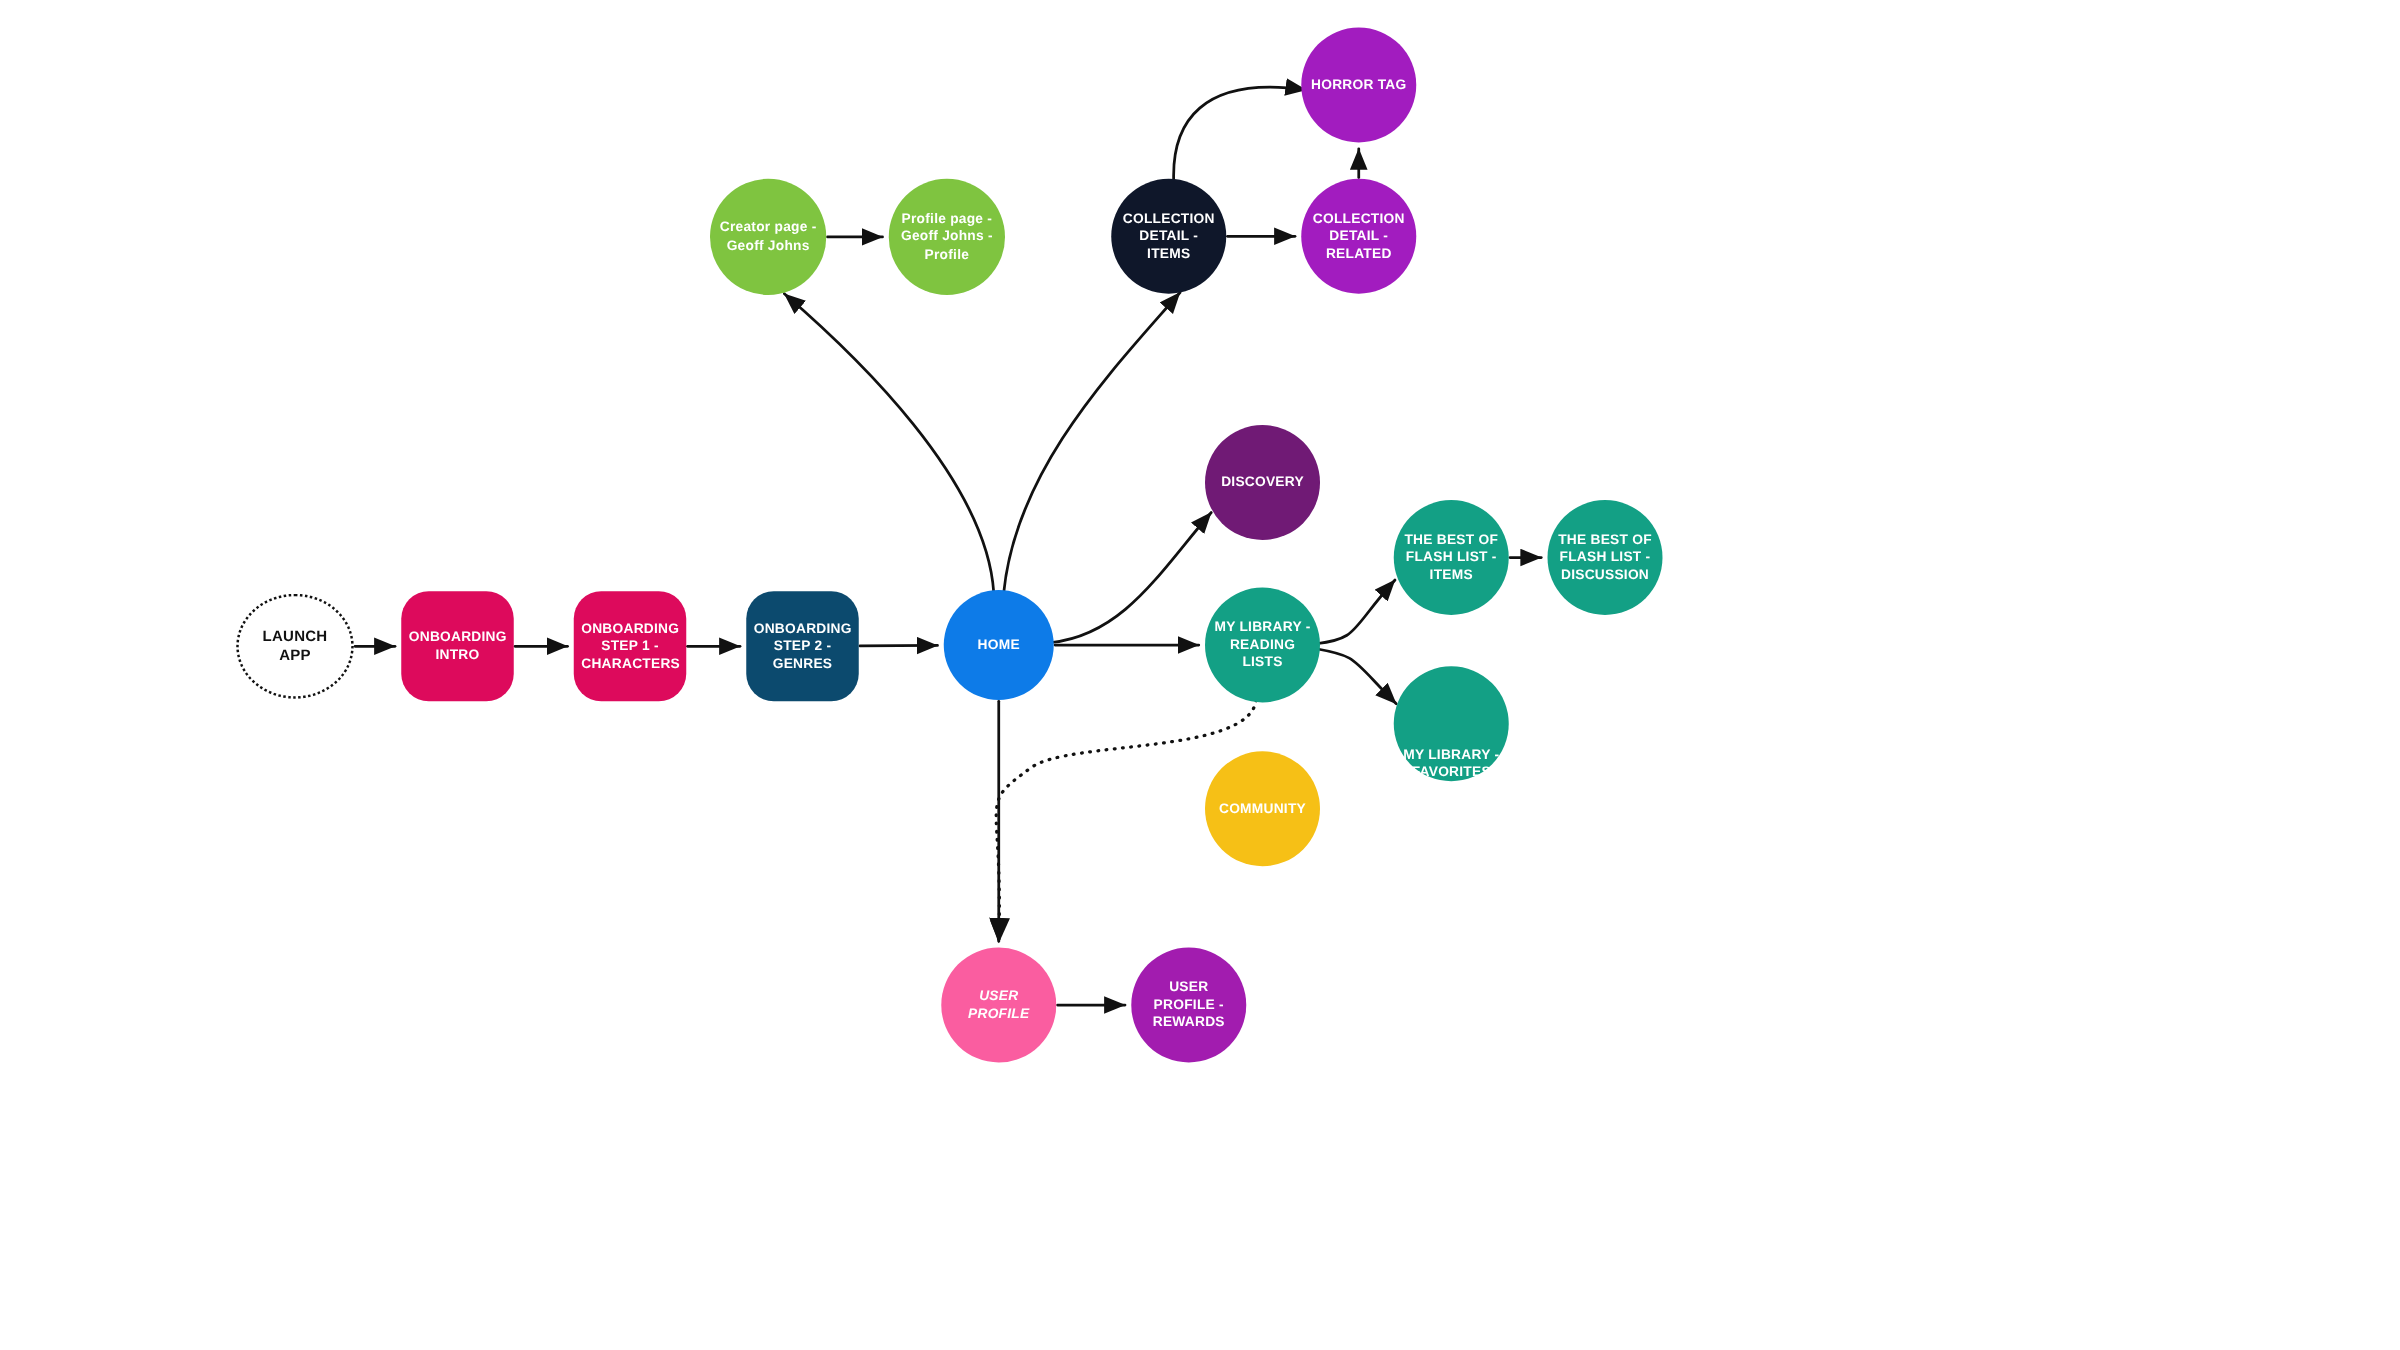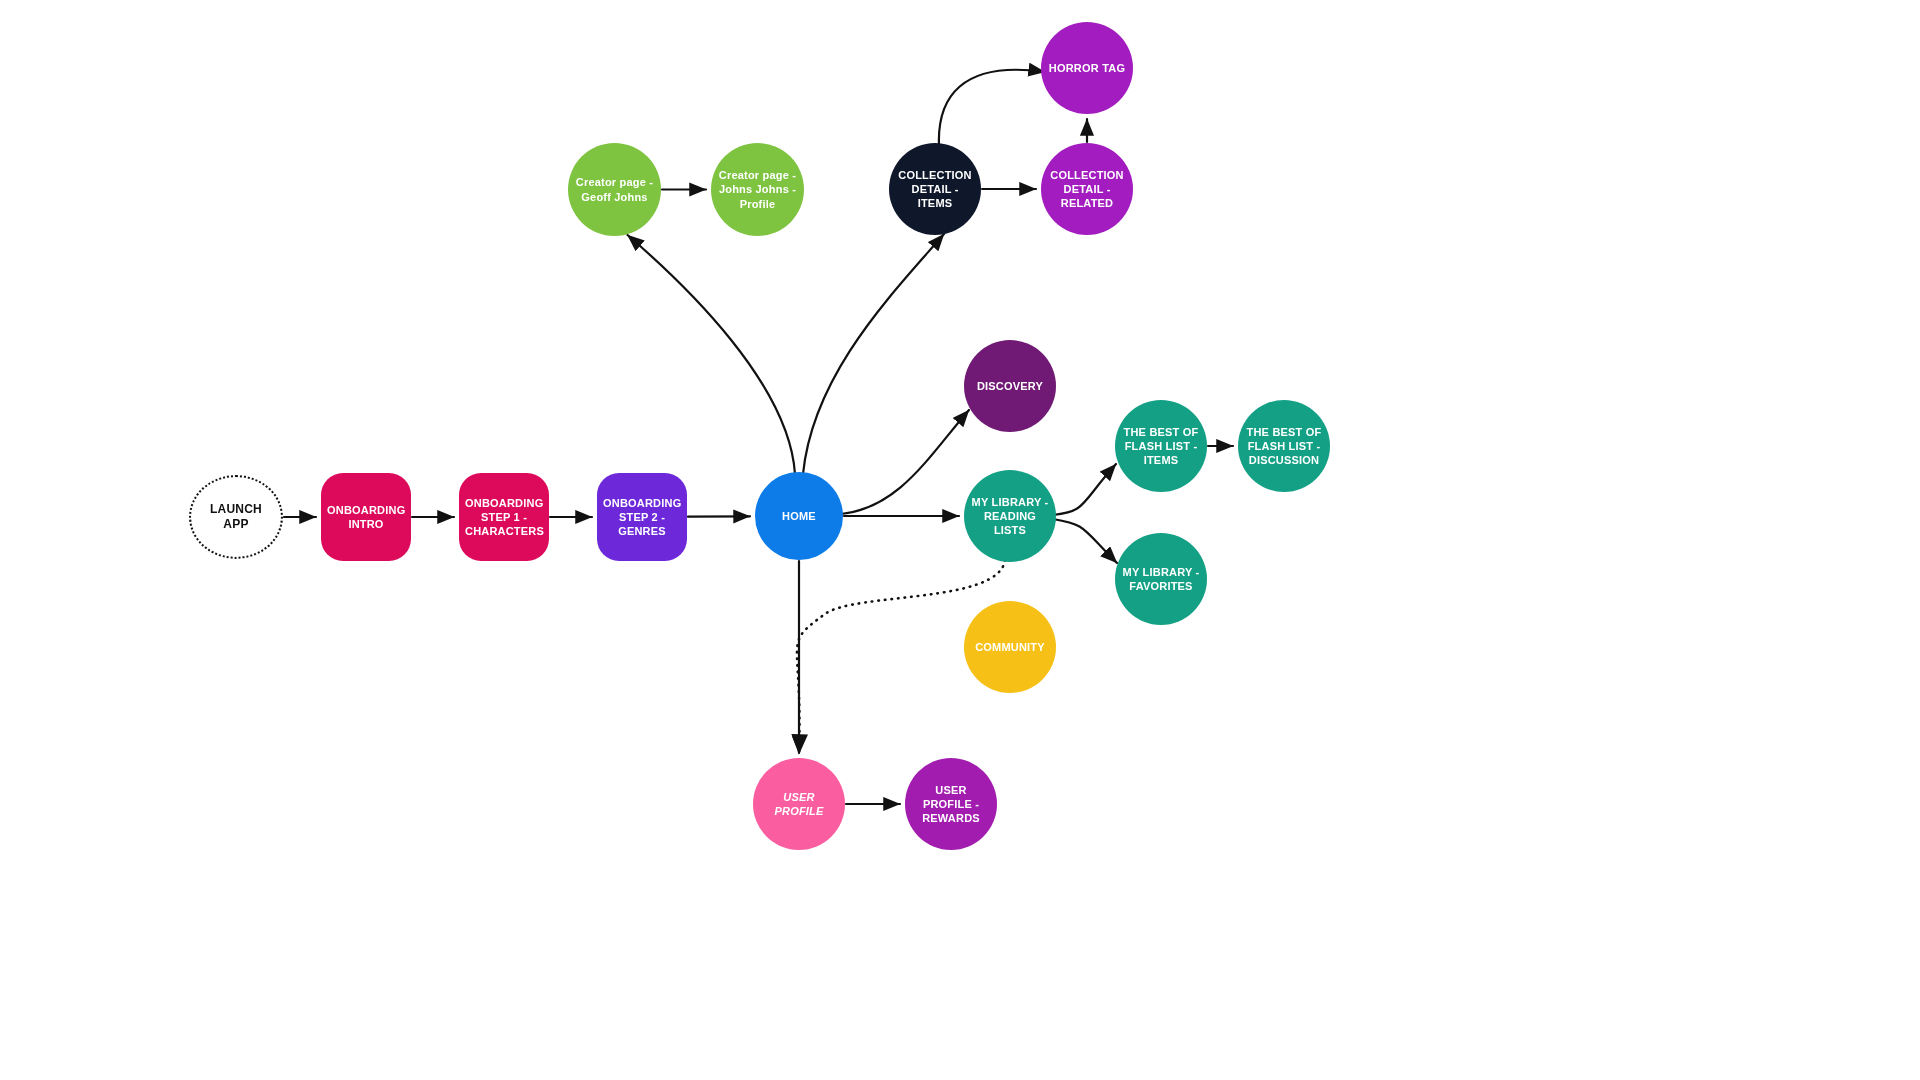--- a/index.html
+++ b/index.html
@@ -91,31 +91,31 @@
   <div id="node-group">
       <div class="node shape-dotted-circle" style="left: 189px; top: 475px; width: 94px; height: 84px;">
         <span class="node-label bold txt-upper" style="color: rgb(17, 17, 17); font-size: 12px;">LAUNCH APP</span>
       </div>
       <div class="node shape-rounded-rect" style="left: 321px; top: 473px; width: 90px; height: 88px; background: rgb(221, 10, 92);">
         <span class="node-label bold txt-upper" style="color: rgb(255, 255, 255); font-size: 11px;">ONBOARDING INTRO</span>
       </div>
       <div class="node shape-rounded-rect" style="left: 459px; top: 473px; width: 90px; height: 88px; background: rgb(221, 10, 92);">
         <span class="node-label bold txt-upper" style="color: rgb(255, 255, 255); font-size: 11px;">ONBOARDING STEP 1 - CHARACTERS</span>
       </div>
-      <div class="node shape-rounded-rect" style="left: 597px; top: 473px; width: 90px; height: 88px; background: #6d28d9;">
+      <div class="node shape-rounded-rect" style="left: 597px; top: 473px; width: 90px; height: 88px; background: #0c4a6e;">
         <span class="node-label bold txt-upper" style="color: rgb(255, 255, 255); font-size: 11px;">ONBOARDING STEP 2 - GENRES</span>
       </div>
       <div class="node shape-circle" style="left: 755px; top: 472px; width: 88px; height: 88px; background: rgb(13, 123, 232);">
         <span class="node-label bold txt-upper" style="color: rgb(255, 255, 255); font-size: 11px;">HOME</span>
       </div>
       <div class="node shape-circle" style="left: 568px; top: 143px; width: 93px; height: 93px; background: rgb(127, 196, 64);">
         <span class="node-label bold" style="color: rgb(255, 255, 255); font-size: 11px;">Creator page - Geoff Johns</span>
       </div>
       <div class="node shape-circle" style="left: 711px; top: 143px; width: 93px; height: 93px; background: rgb(127, 196, 64);">
-        <span class="node-label bold" style="color: rgb(255, 255, 255); font-size: 11px;">Creator page - Johns Johns - Profile</span>
+        <span class="node-label bold" style="color: rgb(255, 255, 255); font-size: 11px;">Profile page - Geoff Johns - Profile</span>
       </div>
       <div class="node shape-circle" style="left: 889px; top: 143px; width: 92px; height: 92px; background: #0f172a; justify-content: flex-end;">
         <span class="node-label bold txt-upper" style="color: rgb(255, 255, 255); font-size: 11px;">COLLECTION DETAIL - ITEMS</span>
       </div>
       <div class="node shape-circle" style="left: 1041px; top: 143px; width: 92px; height: 92px; background: rgb(162, 28, 191);">
         <span class="node-label bold txt-upper" style="color: rgb(255, 255, 255); font-size: 11px;">COLLECTION DETAIL - RELATED</span>
       </div>
       <div class="node shape-circle" style="left: 1041px; top: 22px; width: 92px; height: 92px; background: rgb(162, 28, 191);">
         <span class="node-label bold txt-upper" style="color: rgb(255, 255, 255); font-size: 11px;">HORROR TAG</span>
       </div>
@@ -127,21 +127,21 @@
       </div>
       <div class="node shape-circle" style="left: 964px; top: 601px; width: 92px; height: 92px; background: rgb(246, 192, 22);">
         <span class="node-label bold txt-upper" style="color: rgb(255, 255, 255); font-size: 11px;">COMMUNITY</span>
       </div>
       <div class="node shape-circle" style="left: 1115px; top: 400px; width: 92px; height: 92px; background: rgb(19, 160, 133);">
         <span class="node-label bold txt-upper" style="color: rgb(255, 255, 255); font-size: 11px;">THE BEST OF FLASH LIST - ITEMS</span>
       </div>
       <div class="node shape-circle" style="left: 1238px; top: 400px; width: 92px; height: 92px; background: rgb(19, 160, 133);">
         <span class="node-label bold txt-upper" style="color: rgb(255, 255, 255); font-size: 11px;">THE BEST OF FLASH LIST - DISCUSSION</span>
       </div>
-      <div class="node shape-circle" style="left: 1115px; top: 533px; width: 92px; height: 92px; background: rgb(19, 160, 133);">
+      <div class="node shape-circle" style="left: 1115px; top: 533px; width: 92px; height: 92px; background: rgb(19, 160, 133); align-items: flex-end;">
         <span class="node-label bold txt-upper" style="color: rgb(255, 255, 255); font-size: 11px;">MY LIBRARY - FAVORITES</span>
       </div>
       <div class="node shape-circle" style="left: 753px; top: 758px; width: 92px; height: 92px; background: rgb(250, 93, 160); font-style: italic;">
         <span class="node-label bold txt-upper" style="color: rgb(255, 255, 255); font-size: 11px;">USER PROFILE</span>
       </div>
       <div class="node shape-circle" style="left: 905px; top: 758px; width: 92px; height: 92px; background: #a21caf;">
         <span class="node-label bold txt-upper" style="color: rgb(255, 255, 255); font-size: 11px;">USER PROFILE - REWARDS</span>
       </div>
     </div>
 </div>

